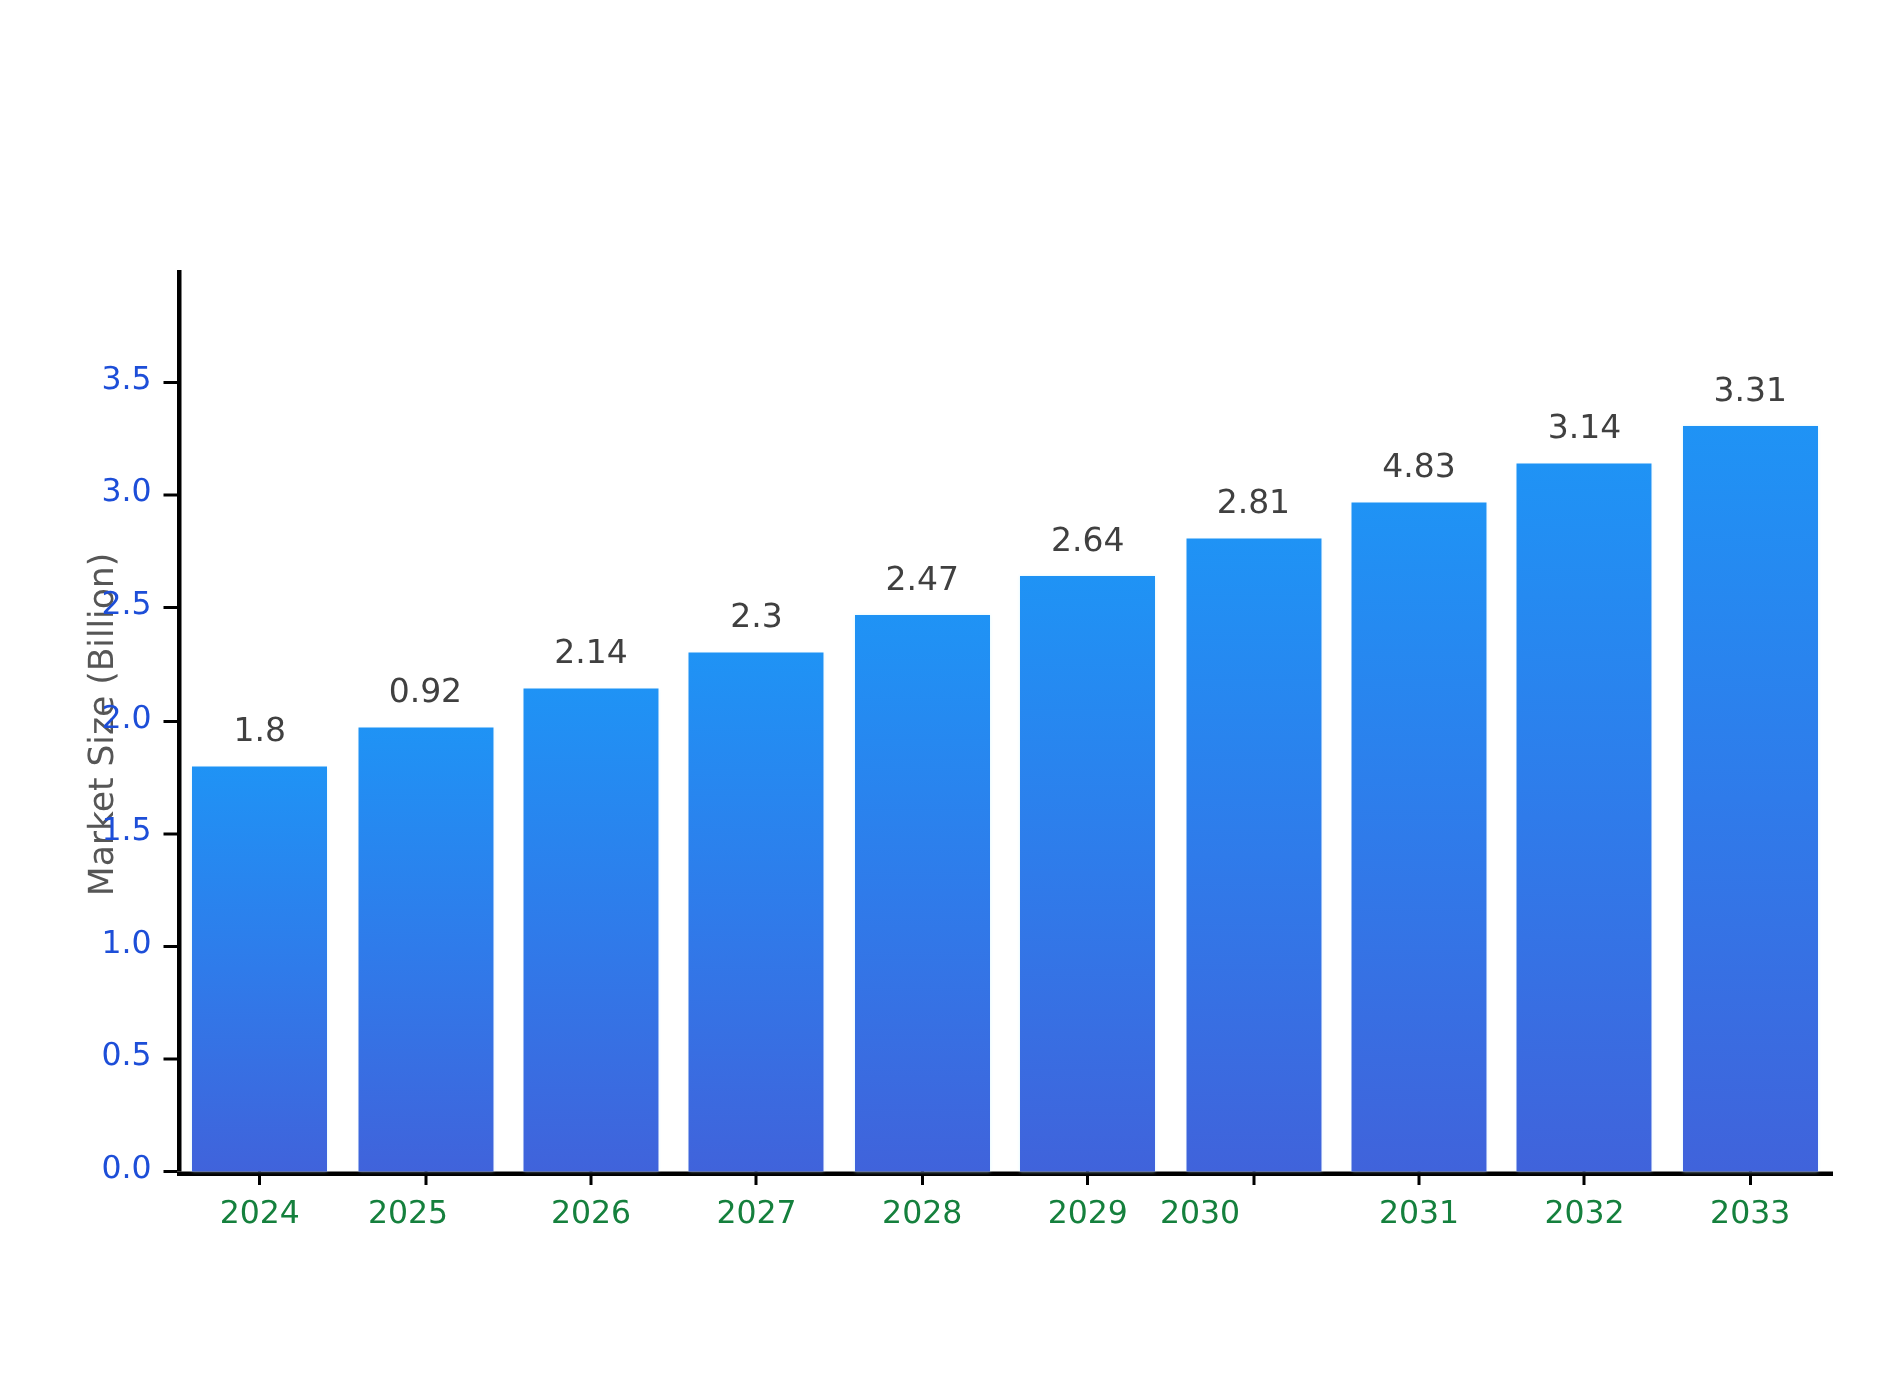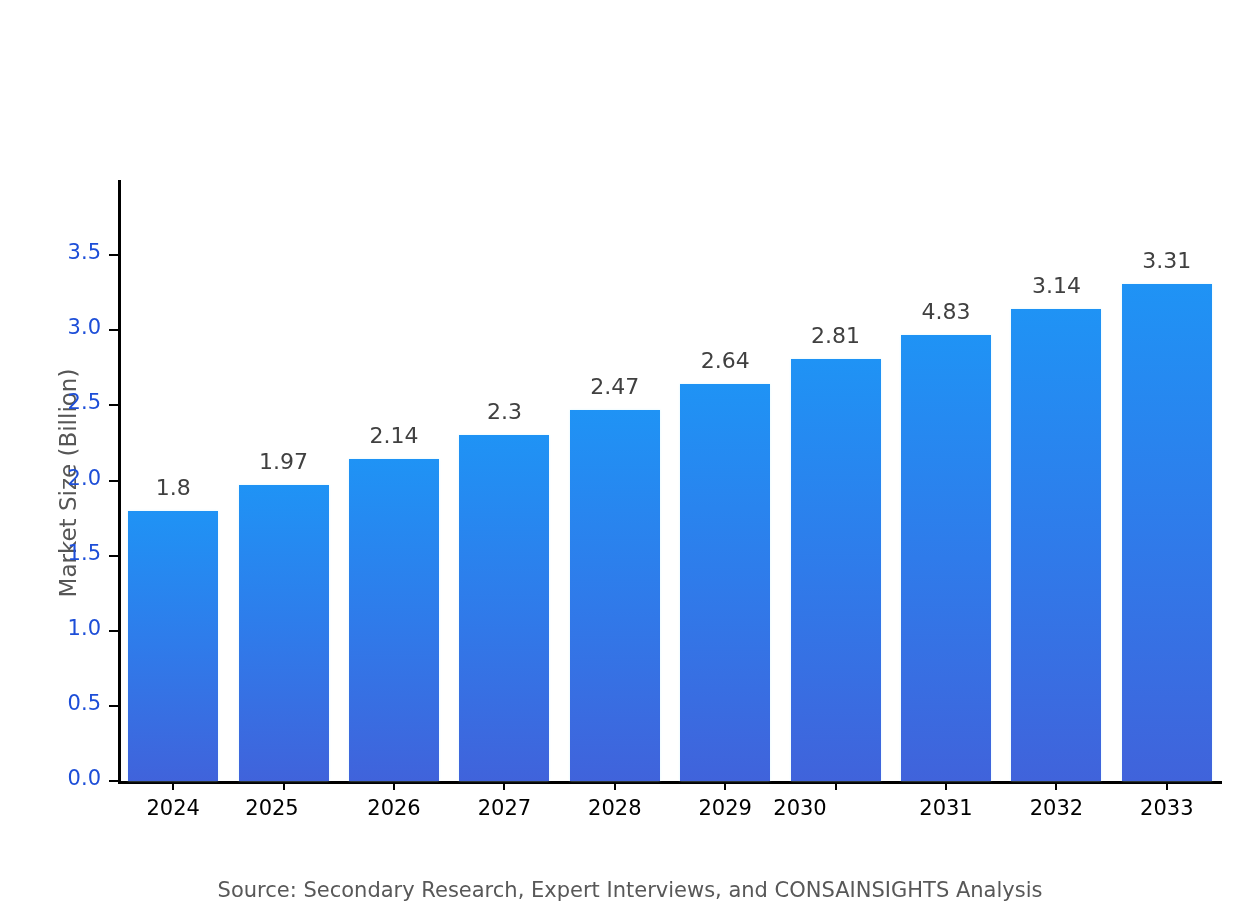--- a/index.html
+++ b/index.html
@@ -98,21 +98,21 @@
     width: 2px;
     height: 9px;
     background: #000000;
   }
   .xticklabel {
     position: absolute;
     top: 616px;
     width: 140px;
     text-align: center;
     font-size: 21px;
-    color: #000000;
+    color: #15803d;
   }
 
   
   .bar {
     position: absolute;
     background: linear-gradient(to bottom, #1f93f5 0%, #2f7bea 50%, #4063db 100%);
     box-shadow: 0 0 2px rgba(200, 245, 255, 0.65);
   }
   .barlabel {
     position: absolute;
@@ -181,35 +181,34 @@
         <div class="xticklabel" style="left: 758px;">2031</div>
         <div class="xtick" style="left: 937.4px;"></div>
         <div class="xticklabel" style="left: 868.4px;">2032</div>
         <div class="xtick" style="left: 1047.8px;"></div>
         <div class="xticklabel" style="left: 978.8px;">2033</div>
       </div>
     <div id="bars-group">
         <div class="bar" title="2024: 1.8" style="left: 10.2px; top: 330.55px; width: 90px; height: 270.45px;"></div>
         <div class="barlabel" style="left: -24.8px; top: 294.55px;">1.8</div>
         <div class="bar" title="2025: 1.97" style="left: 120.6px; top: 305.007px; width: 90px; height: 295.993px;"></div>
-        <div class="barlabel" style="left: 85.6px; top: 269.007px;">1.97</div>
+        <div class="barlabel" style="left: 85.6px; top: 269.007px;">0.92</div>
         <div class="bar" title="2026: 2.14" style="left: 231px; top: 279.465px; width: 90px; height: 321.535px;"></div>
         <div class="barlabel" style="left: 196px; top: 243.465px;">2.14</div>
         <div class="bar" title="2027: 2.3" style="left: 341.4px; top: 255.425px; width: 90px; height: 345.575px;"></div>
         <div class="barlabel" style="left: 306.4px; top: 219.425px;">2.3</div>
         <div class="bar" title="2028: 2.47" style="left: 451.8px; top: 229.882px; width: 90px; height: 371.118px;"></div>
         <div class="barlabel" style="left: 416.8px; top: 193.882px;">2.47</div>
         <div class="bar" title="2029: 2.64" style="left: 562.2px; top: 204.34px; width: 90px; height: 396.66px;"></div>
         <div class="barlabel" style="left: 527.2px; top: 168.34px;">2.64</div>
         <div class="bar" title="2030: 2.81" style="left: 672.6px; top: 178.798px; width: 90px; height: 422.202px;"></div>
         <div class="barlabel" style="left: 637.6px; top: 142.798px;">2.81</div>
         <div class="bar" title="2031: 2.97" style="left: 783px; top: 154.757px; width: 90px; height: 446.243px;"></div>
         <div class="barlabel" style="left: 748px; top: 118.757px;">4.83</div>
         <div class="bar" title="2032: 3.14" style="left: 893.4px; top: 129.215px; width: 90px; height: 471.785px;"></div>
         <div class="barlabel" style="left: 858.4px; top: 93.215px;">3.14</div>
         <div class="bar" title="2033: 3.31" style="left: 1003.8px; top: 103.672px; width: 90px; height: 497.327px;"></div>
         <div class="barlabel" style="left: 968.8px; top: 67.6725px;">3.31</div>
       </div>
   </div>
 
-  <div class="caption">Source: Secondary Research, Expert Interviews, and CONSAINSIGHTS Analysis</div>
 
 </div>
 
 </body></html>

